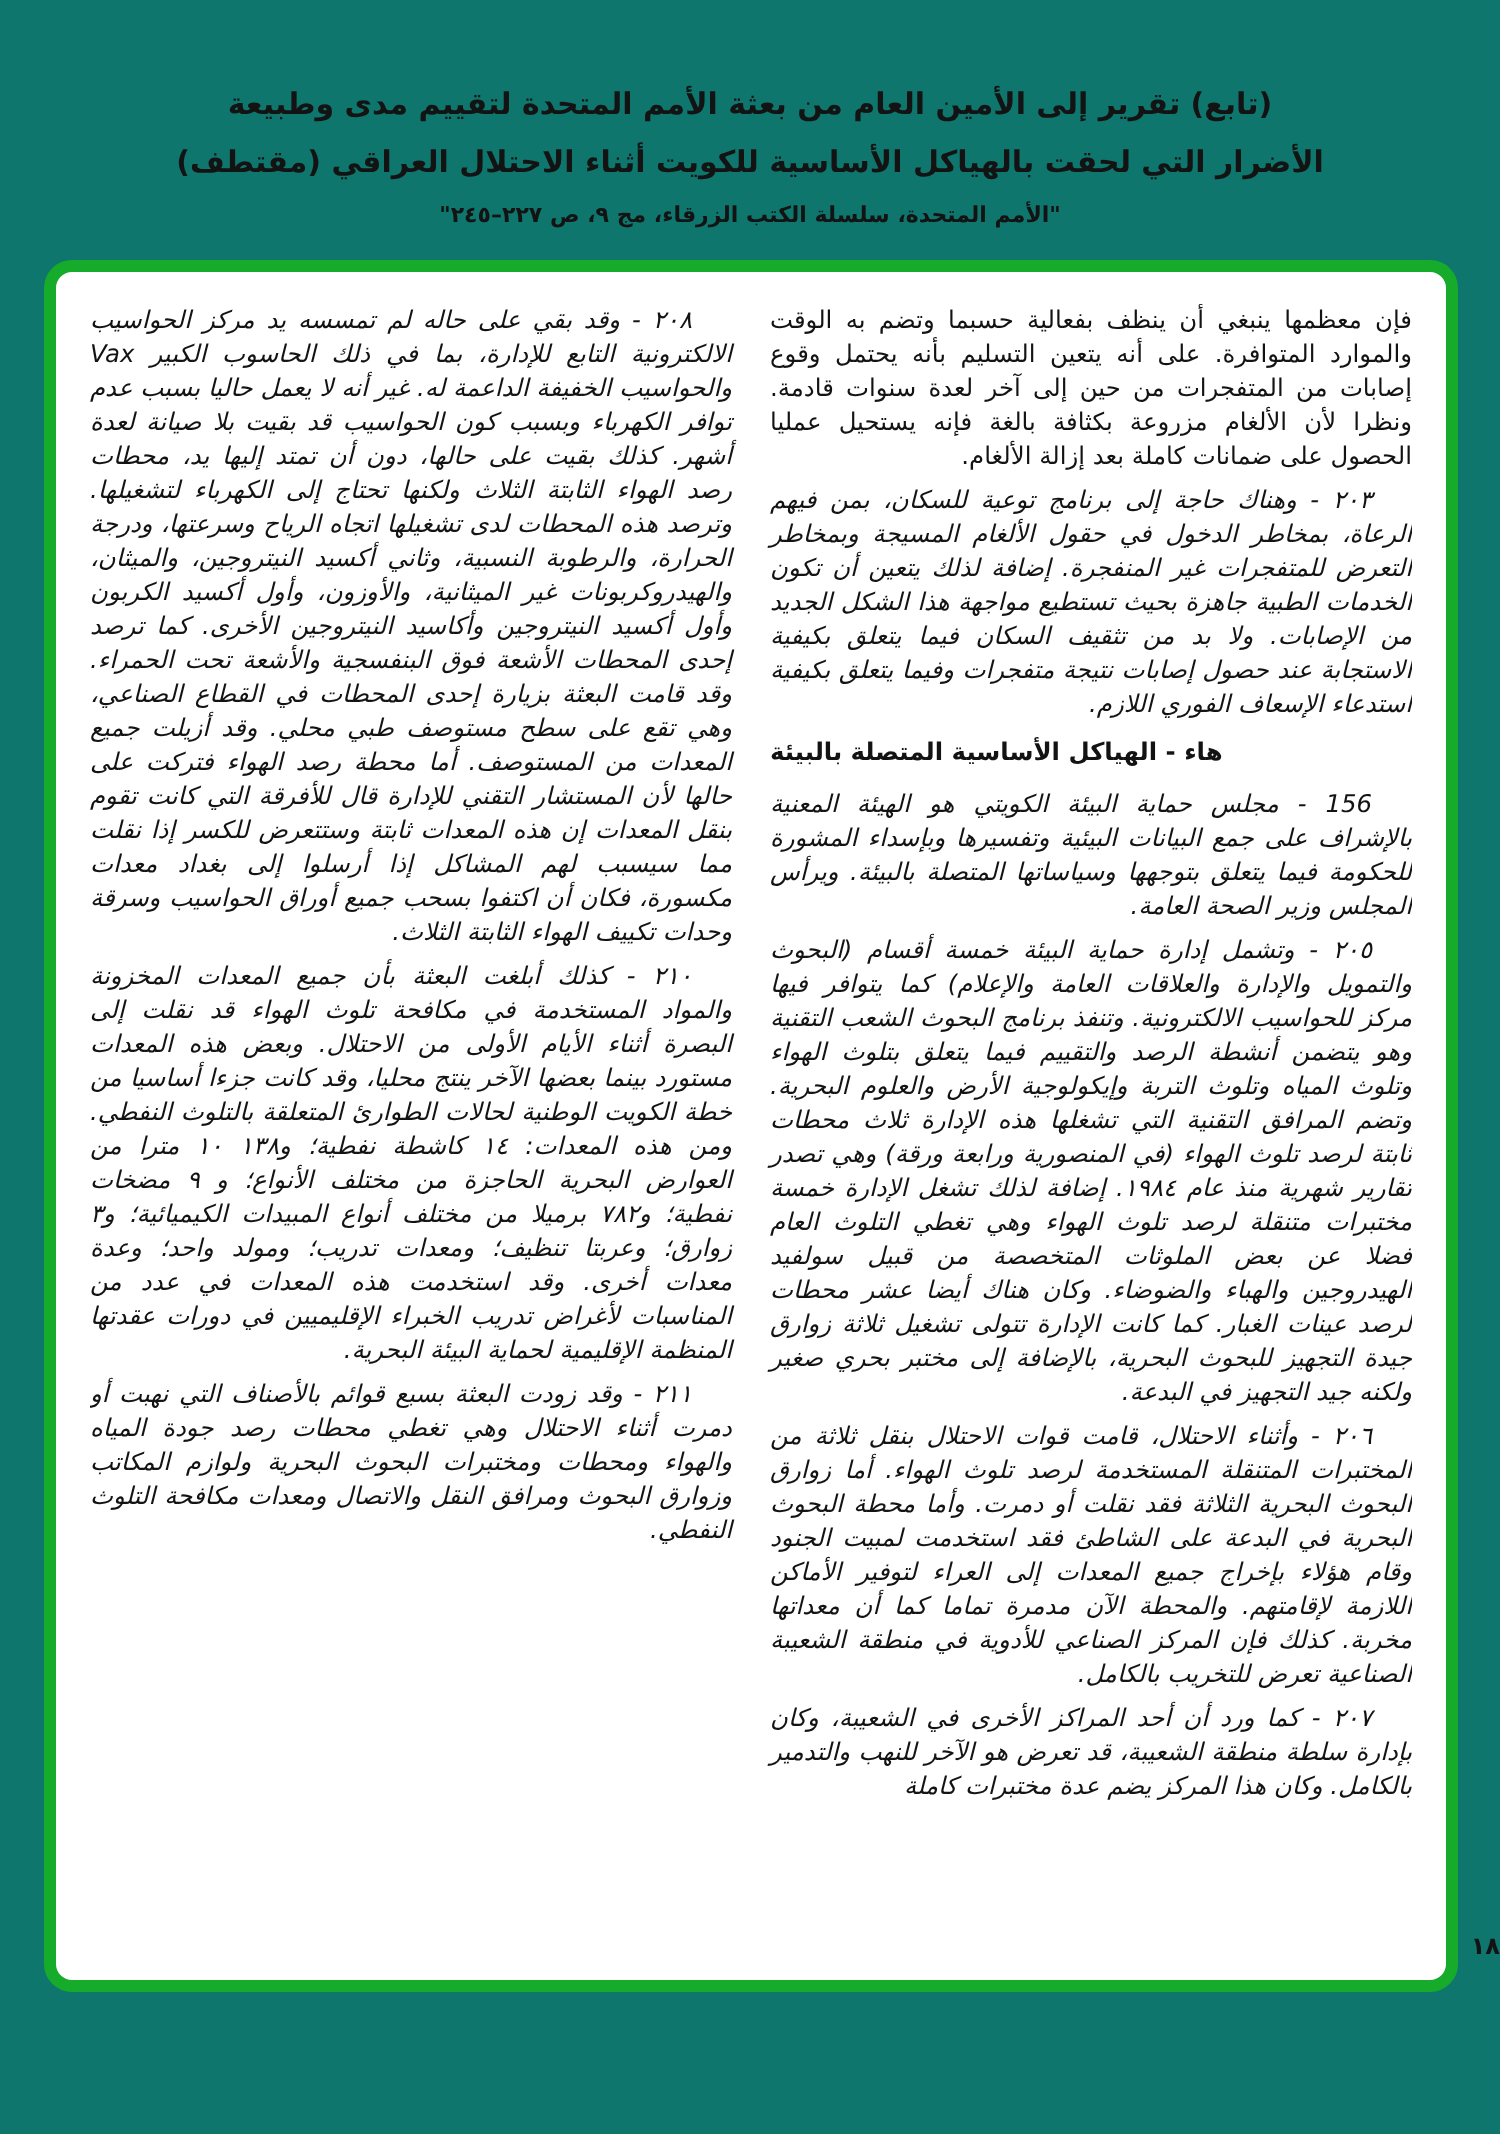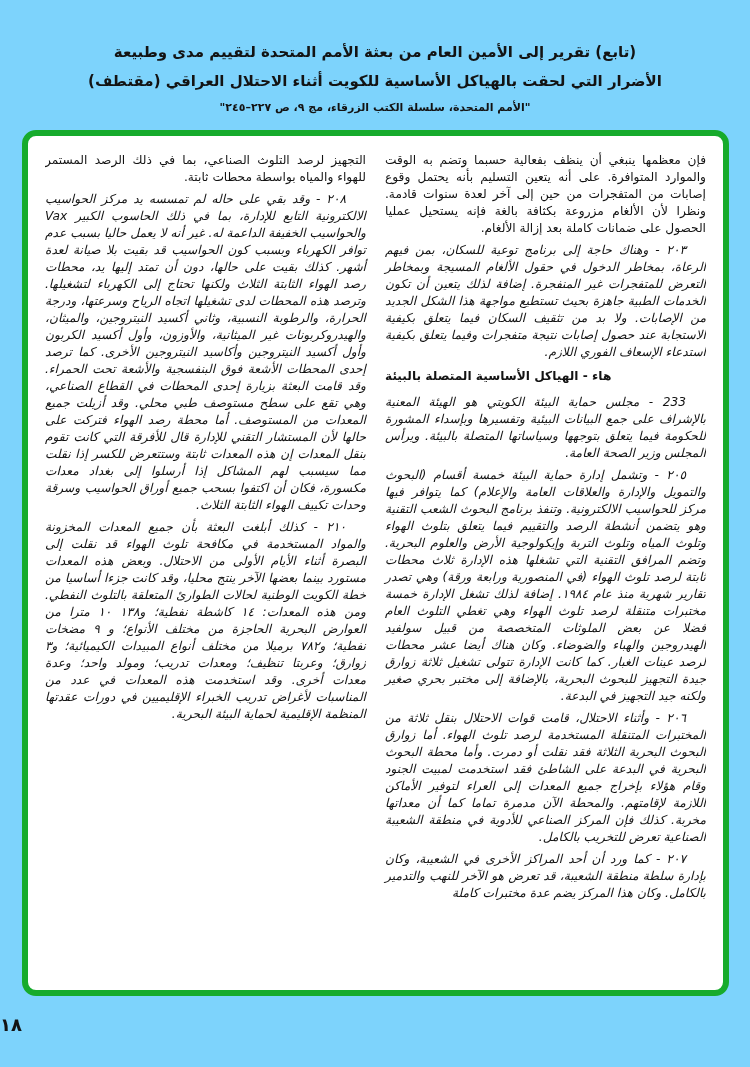--- a/index.html
+++ b/index.html
@@ -1,21 +1,21 @@
 <!DOCTYPE html>
 <html lang="ar" style="--green: #17ab2c;"><head>
 <meta charset="utf-8">
 <style>
   html,body { margin:0; padding:0; }
   body {
     width:750px; height:1067px; background:#ffffff;
     font-family:"DejaVu Sans", sans-serif; color:#131313;
     position:relative; overflow:hidden;
   }
-  .page { position:relative; width:750px; height:1067px; background:#7dd3fc; }
+  .page { position:relative; width:750px; height:1067px; background:#0f766e; }
 
   
   .doc-header {
     position:absolute; top:38px; left:0; right:0;
     text-align:center; direction:rtl; font-weight:bold;
   }
   .doc-header .title-line { font-size:15px; line-height:29px; letter-spacing:0; }
   .doc-header .source-line { font-size:11px; line-height:20px; margin-top:2px; }
 
   
@@ -38,50 +38,50 @@
   }
   .para { margin:0 0 5px 0; }
   .para.indent { text-indent:20px;font-style:italic; }
   .para.heading {
     font-weight:bold; text-align:left; text-indent:0;
     margin:7px 0 9px 0;
   }
 
   
   .page-number {
-    position:absolute; top:1014px; left:0; right:0;
-    text-align:left; font-size:18px; font-weight:bold;
+    position:absolute; top:966px; left:0; right:0;
+    text-align:right; font-size:12px; font-weight:bold;
     direction:rtl;
   }
 </style>
 </head>
 <body>
 
 <div class="page">
 
   <div class="doc-header">
     <div class="title-line">(تابع) تقرير إلى الأمين العام من بعثة الأمم المتحدة لتقييم مدى وطبيعة</div>
     <div class="title-line">الأضرار التي لحقت بالهياكل الأساسية للكويت أثناء الاحتلال العراقي (مقتطف)</div>
     <div class="source-line">"الأمم المتحدة، سلسلة الكتب الزرقاء، مج ٩، ص ٢٢٧–٢٤٥"</div>
   </div>
 
   <div class="content-box">
     <div class="columns">
       <div class="col">
           <p class="para">فإن معظمها ينبغي أن ينظف بفعالية حسبما وتضم به الوقت والموارد المتوافرة. على أنه يتعين التسليم بأنه يحتمل وقوع إصابات من المتفجرات من حين إلى آخر لعدة سنوات قادمة. ونظرا لأن الألغام مزروعة بكثافة بالغة فإنه يستحيل عمليا الحصول على ضمانات كاملة بعد إزالة الألغام.</p>
           <p class="para indent">٢٠٣ - وهناك حاجة إلى برنامج توعية للسكان، بمن فيهم الرعاة، بمخاطر الدخول في حقول الألغام المسيجة وبمخاطر التعرض للمتفجرات غير المنفجرة. إضافة لذلك يتعين أن تكون الخدمات الطبية جاهزة بحيث تستطيع مواجهة هذا الشكل الجديد من الإصابات. ولا بد من تثقيف السكان فيما يتعلق بكيفية الاستجابة عند حصول إصابات نتيجة متفجرات وفيما يتعلق بكيفية استدعاء الإسعاف الفوري اللازم.</p>
           <p class="para heading">هاء - الهياكل الأساسية المتصلة بالبيئة</p>
-          <p class="para indent">233 - مجلس حماية البيئة الكويتي هو الهيئة المعنية بالإشراف على جمع البيانات البيئية وتفسيرها وبإسداء المشورة للحكومة فيما يتعلق بتوجهها وسياساتها المتصلة بالبيئة. ويرأس المجلس وزير الصحة العامة.</p>
+          <p class="para indent">156 - مجلس حماية البيئة الكويتي هو الهيئة المعنية بالإشراف على جمع البيانات البيئية وتفسيرها وبإسداء المشورة للحكومة فيما يتعلق بتوجهها وسياساتها المتصلة بالبيئة. ويرأس المجلس وزير الصحة العامة.</p>
           <p class="para indent">٢٠٥ - وتشمل إدارة حماية البيئة خمسة أقسام (البحوث والتمويل والإدارة والعلاقات العامة والإعلام) كما يتوافر فيها مركز للحواسيب الالكترونية. وتنفذ برنامج البحوث الشعب التقنية وهو يتضمن أنشطة الرصد والتقييم فيما يتعلق بتلوث الهواء وتلوث المياه وتلوث التربة وإيكولوجية الأرض والعلوم البحرية. وتضم المرافق التقنية التي تشغلها هذه الإدارة ثلاث محطات ثابتة لرصد تلوث الهواء (في المنصورية ورابعة ورقة) وهي تصدر تقارير شهرية منذ عام ١٩٨٤. إضافة لذلك تشغل الإدارة خمسة مختبرات متنقلة لرصد تلوث الهواء وهي تغطي التلوث العام فضلا عن بعض الملوثات المتخصصة من قبيل سولفيد الهيدروجين والهباء والضوضاء. وكان هناك أيضا عشر محطات لرصد عينات الغبار. كما كانت الإدارة تتولى تشغيل ثلاثة زوارق جيدة التجهيز للبحوث البحرية، بالإضافة إلى مختبر بحري صغير ولكنه جيد التجهيز في البدعة.</p>
           <p class="para indent">٢٠٦ - وأثناء الاحتلال، قامت قوات الاحتلال بنقل ثلاثة من المختبرات المتنقلة المستخدمة لرصد تلوث الهواء. أما زوارق البحوث البحرية الثلاثة فقد نقلت أو دمرت. وأما محطة البحوث البحرية في البدعة على الشاطئ فقد استخدمت لمبيت الجنود وقام هؤلاء بإخراج جميع المعدات إلى العراء لتوفير الأماكن اللازمة لإقامتهم. والمحطة الآن مدمرة تماما كما أن معداتها مخربة. كذلك فإن المركز الصناعي للأدوية في منطقة الشعيبة الصناعية تعرض للتخريب بالكامل.</p>
           <p class="para indent">٢٠٧ - كما ورد أن أحد المراكز الأخرى في الشعيبة، وكان بإدارة سلطة منطقة الشعيبة، قد تعرض هو الآخر للنهب والتدمير بالكامل. وكان هذا المركز يضم عدة مختبرات كاملة</p>
         </div>
       <div class="col">
-          <p class="para">التجهيز لرصد التلوث الصناعي، بما في ذلك الرصد المستمر للهواء والمياه بواسطة محطات ثابتة.</p>
           <p class="para indent">٢٠٨ - وقد بقي على حاله لم تمسسه يد مركز الحواسيب الالكترونية التابع للإدارة، بما في ذلك الحاسوب الكبير Vax والحواسيب الخفيفة الداعمة له. غير أنه لا يعمل حاليا بسبب عدم توافر الكهرباء وبسبب كون الحواسيب قد بقيت بلا صيانة لعدة أشهر. كذلك بقيت على حالها، دون أن تمتد إليها يد، محطات رصد الهواء الثابتة الثلاث ولكنها تحتاج إلى الكهرباء لتشغيلها. وترصد هذه المحطات لدى تشغيلها اتجاه الرياح وسرعتها، ودرجة الحرارة، والرطوبة النسبية، وثاني أكسيد النيتروجين، والميثان، والهيدروكربونات غير الميثانية، والأوزون، وأول أكسيد الكربون وأول أكسيد النيتروجين وأكاسيد النيتروجين الأخرى. كما ترصد إحدى المحطات الأشعة فوق البنفسجية والأشعة تحت الحمراء. وقد قامت البعثة بزيارة إحدى المحطات في القطاع الصناعي، وهي تقع على سطح مستوصف طبي محلي. وقد أزيلت جميع المعدات من المستوصف. أما محطة رصد الهواء فتركت على حالها لأن المستشار التقني للإدارة قال للأفرقة التي كانت تقوم بنقل المعدات إن هذه المعدات ثابتة وستتعرض للكسر إذا نقلت مما سيسبب لهم المشاكل إذا أرسلوا إلى بغداد معدات مكسورة، فكان أن اكتفوا بسحب جميع أوراق الحواسيب وسرقة وحدات تكييف الهواء الثابتة الثلاث.</p>
           <p class="para indent">٢١٠ - كذلك أبلغت البعثة بأن جميع المعدات المخزونة والمواد المستخدمة في مكافحة تلوث الهواء قد نقلت إلى البصرة أثناء الأيام الأولى من الاحتلال. وبعض هذه المعدات مستورد بينما بعضها الآخر ينتج محليا، وقد كانت جزءا أساسيا من خطة الكويت الوطنية لحالات الطوارئ المتعلقة بالتلوث النفطي. ومن هذه المعدات: ١٤ كاشطة نفطية؛ و١٣٨ ١٠ مترا من العوارض البحرية الحاجزة من مختلف الأنواع؛ و ٩ مضخات نفطية؛ و٧٨٢ برميلا من مختلف أنواع المبيدات الكيميائية؛ و٣ زوارق؛ وعربتا تنظيف؛ ومعدات تدريب؛ ومولد واحد؛ وعدة معدات أخرى. وقد استخدمت هذه المعدات في عدد من المناسبات لأغراض تدريب الخبراء الإقليميين في دورات عقدتها المنظمة الإقليمية لحماية البيئة البحرية.</p>
+          <p class="para indent">٢١١ - وقد زودت البعثة بسبع قوائم بالأصناف التي نهبت أو دمرت أثناء الاحتلال وهي تغطي محطات رصد جودة المياه والهواء ومحطات ومختبرات البحوث البحرية ولوازم المكاتب وزوارق البحوث ومرافق النقل والاتصال ومعدات مكافحة التلوث النفطي.</p>
         </div>
     </div>
   </div>
 
   <div class="page-number">١٨</div>
 
 </div>
 
 </body></html>

